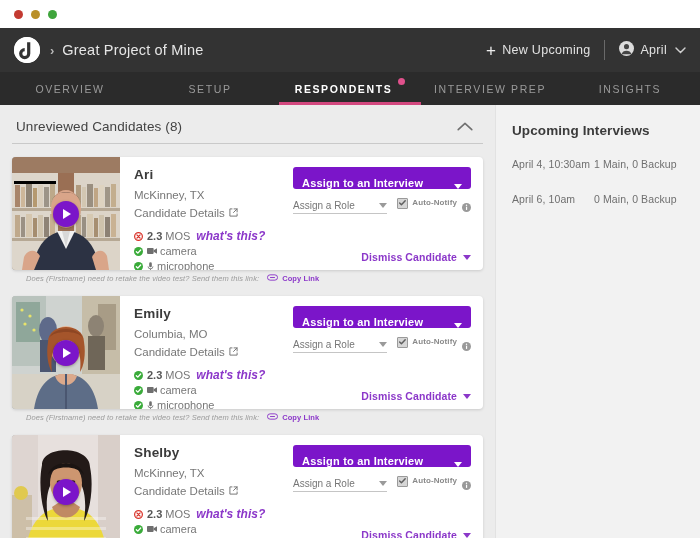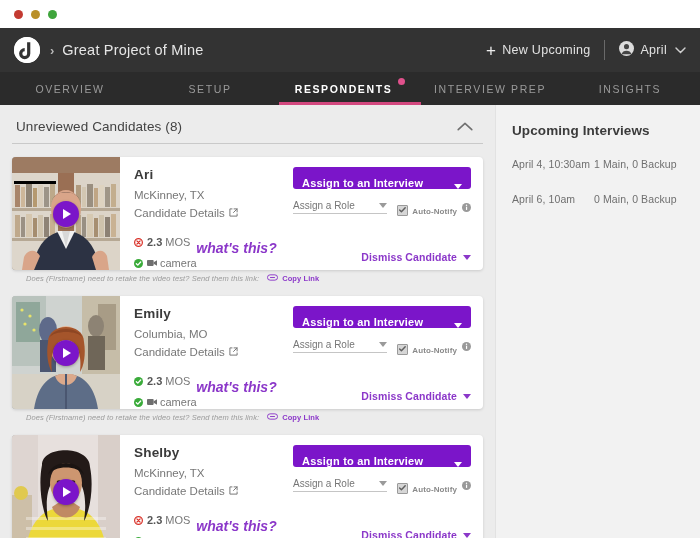--- a/index.html
+++ b/index.html
@@ -263,24 +263,23 @@
     margin-bottom: 1px;
     white-space: nowrap;
   }
   .status-ic { margin-right: 4px; flex: 0 0 auto; display:block; }
   .mos-val { font-weight: 700; color: #555; margin-right: 3px; }
   .mos-label { color: #777; }
   .whats-this {
     color: #8b37c9;
     font-style: italic;
     font-weight: 700;
-    font-size: 14px;
+    font-size: 12px;
     margin-left: 6px;
     cursor: pointer;
-    margin-top: 12px;
   }
   .dev-ic { margin-right: 3px; display:block; }
 
   
   .actions {
     position: absolute;
     right: 12px;
     top: 10px;
     width: 178px;
   }
@@ -324,21 +323,21 @@
     color: #767676;
   }
   .role-caret {
     width: 0; height: 0;
     border-left: 4px solid transparent;
     border-right: 4px solid transparent;
     border-top: 5px solid #9a9a9a;
   }
   .notify-wrap {
     display: flex;
-    align-items: flex-end;
+    align-items: flex-start;
     margin-left: 10px;
   }
   .chk {
     width: 9px; height: 9px;
     border: 1px solid #9a9a9a;
     background: #d6d6d6;
     margin-right: 4px;
     position: relative;
     border-radius: 1px;
     cursor: pointer;

